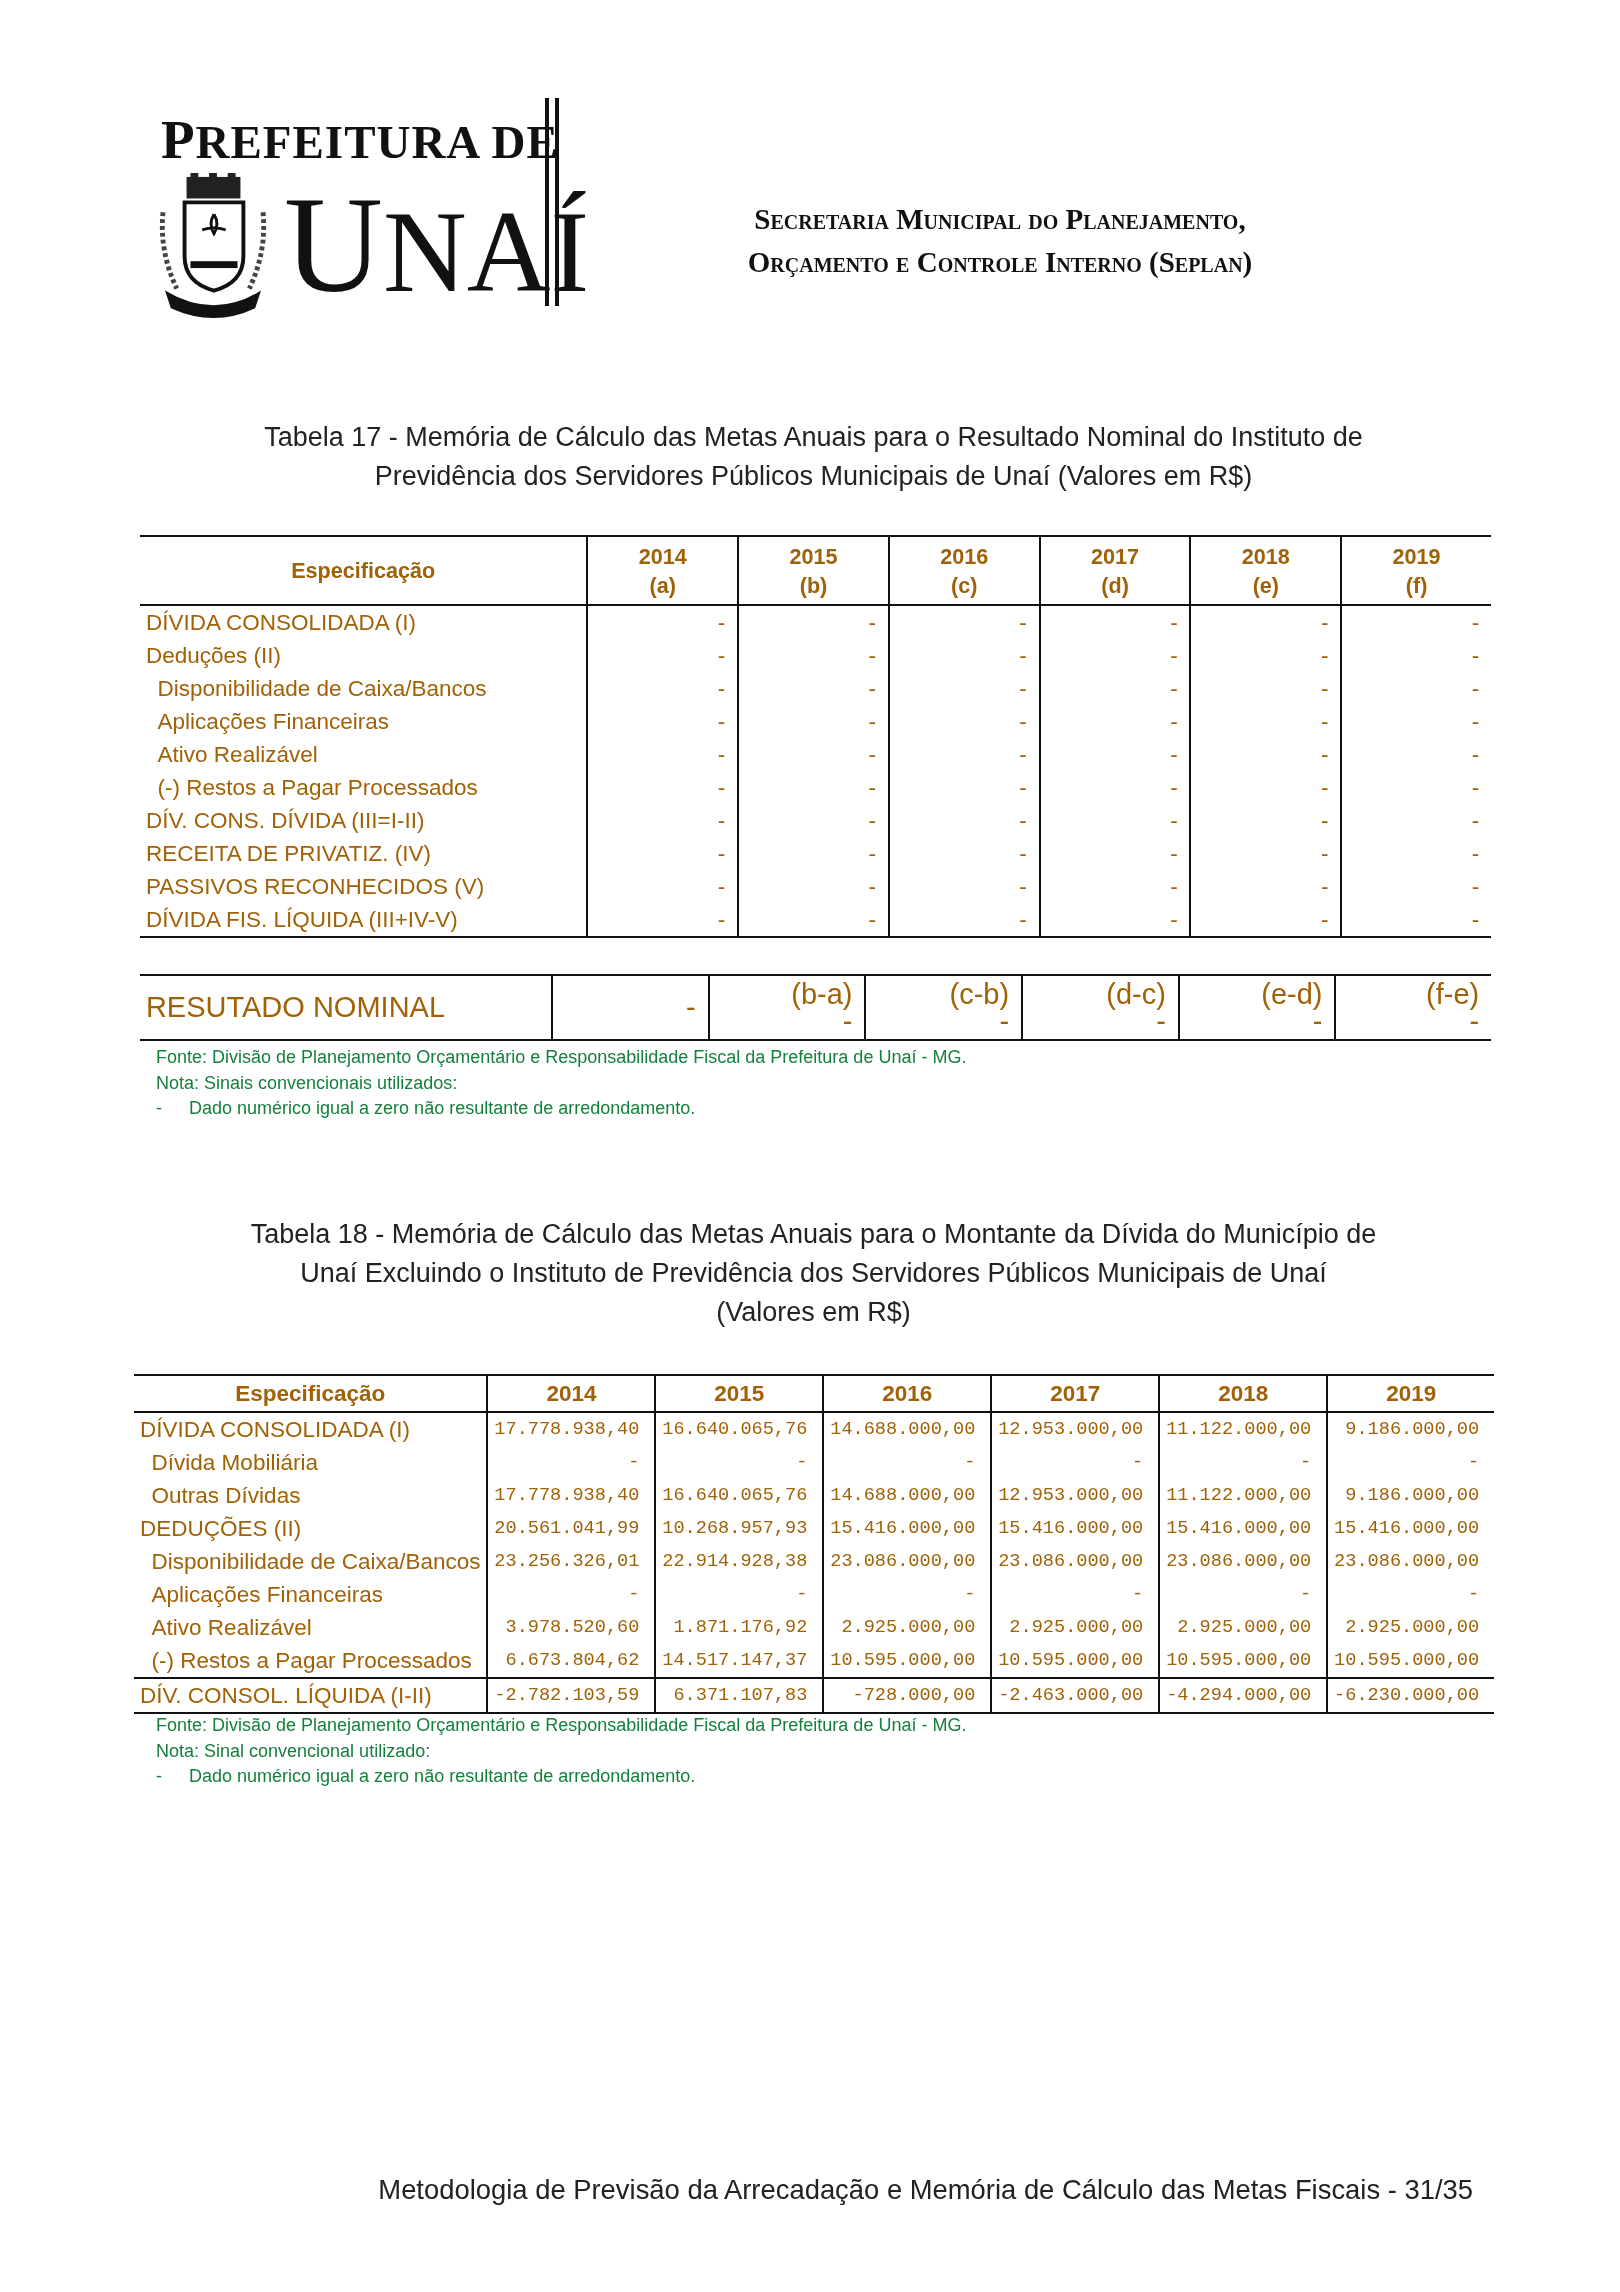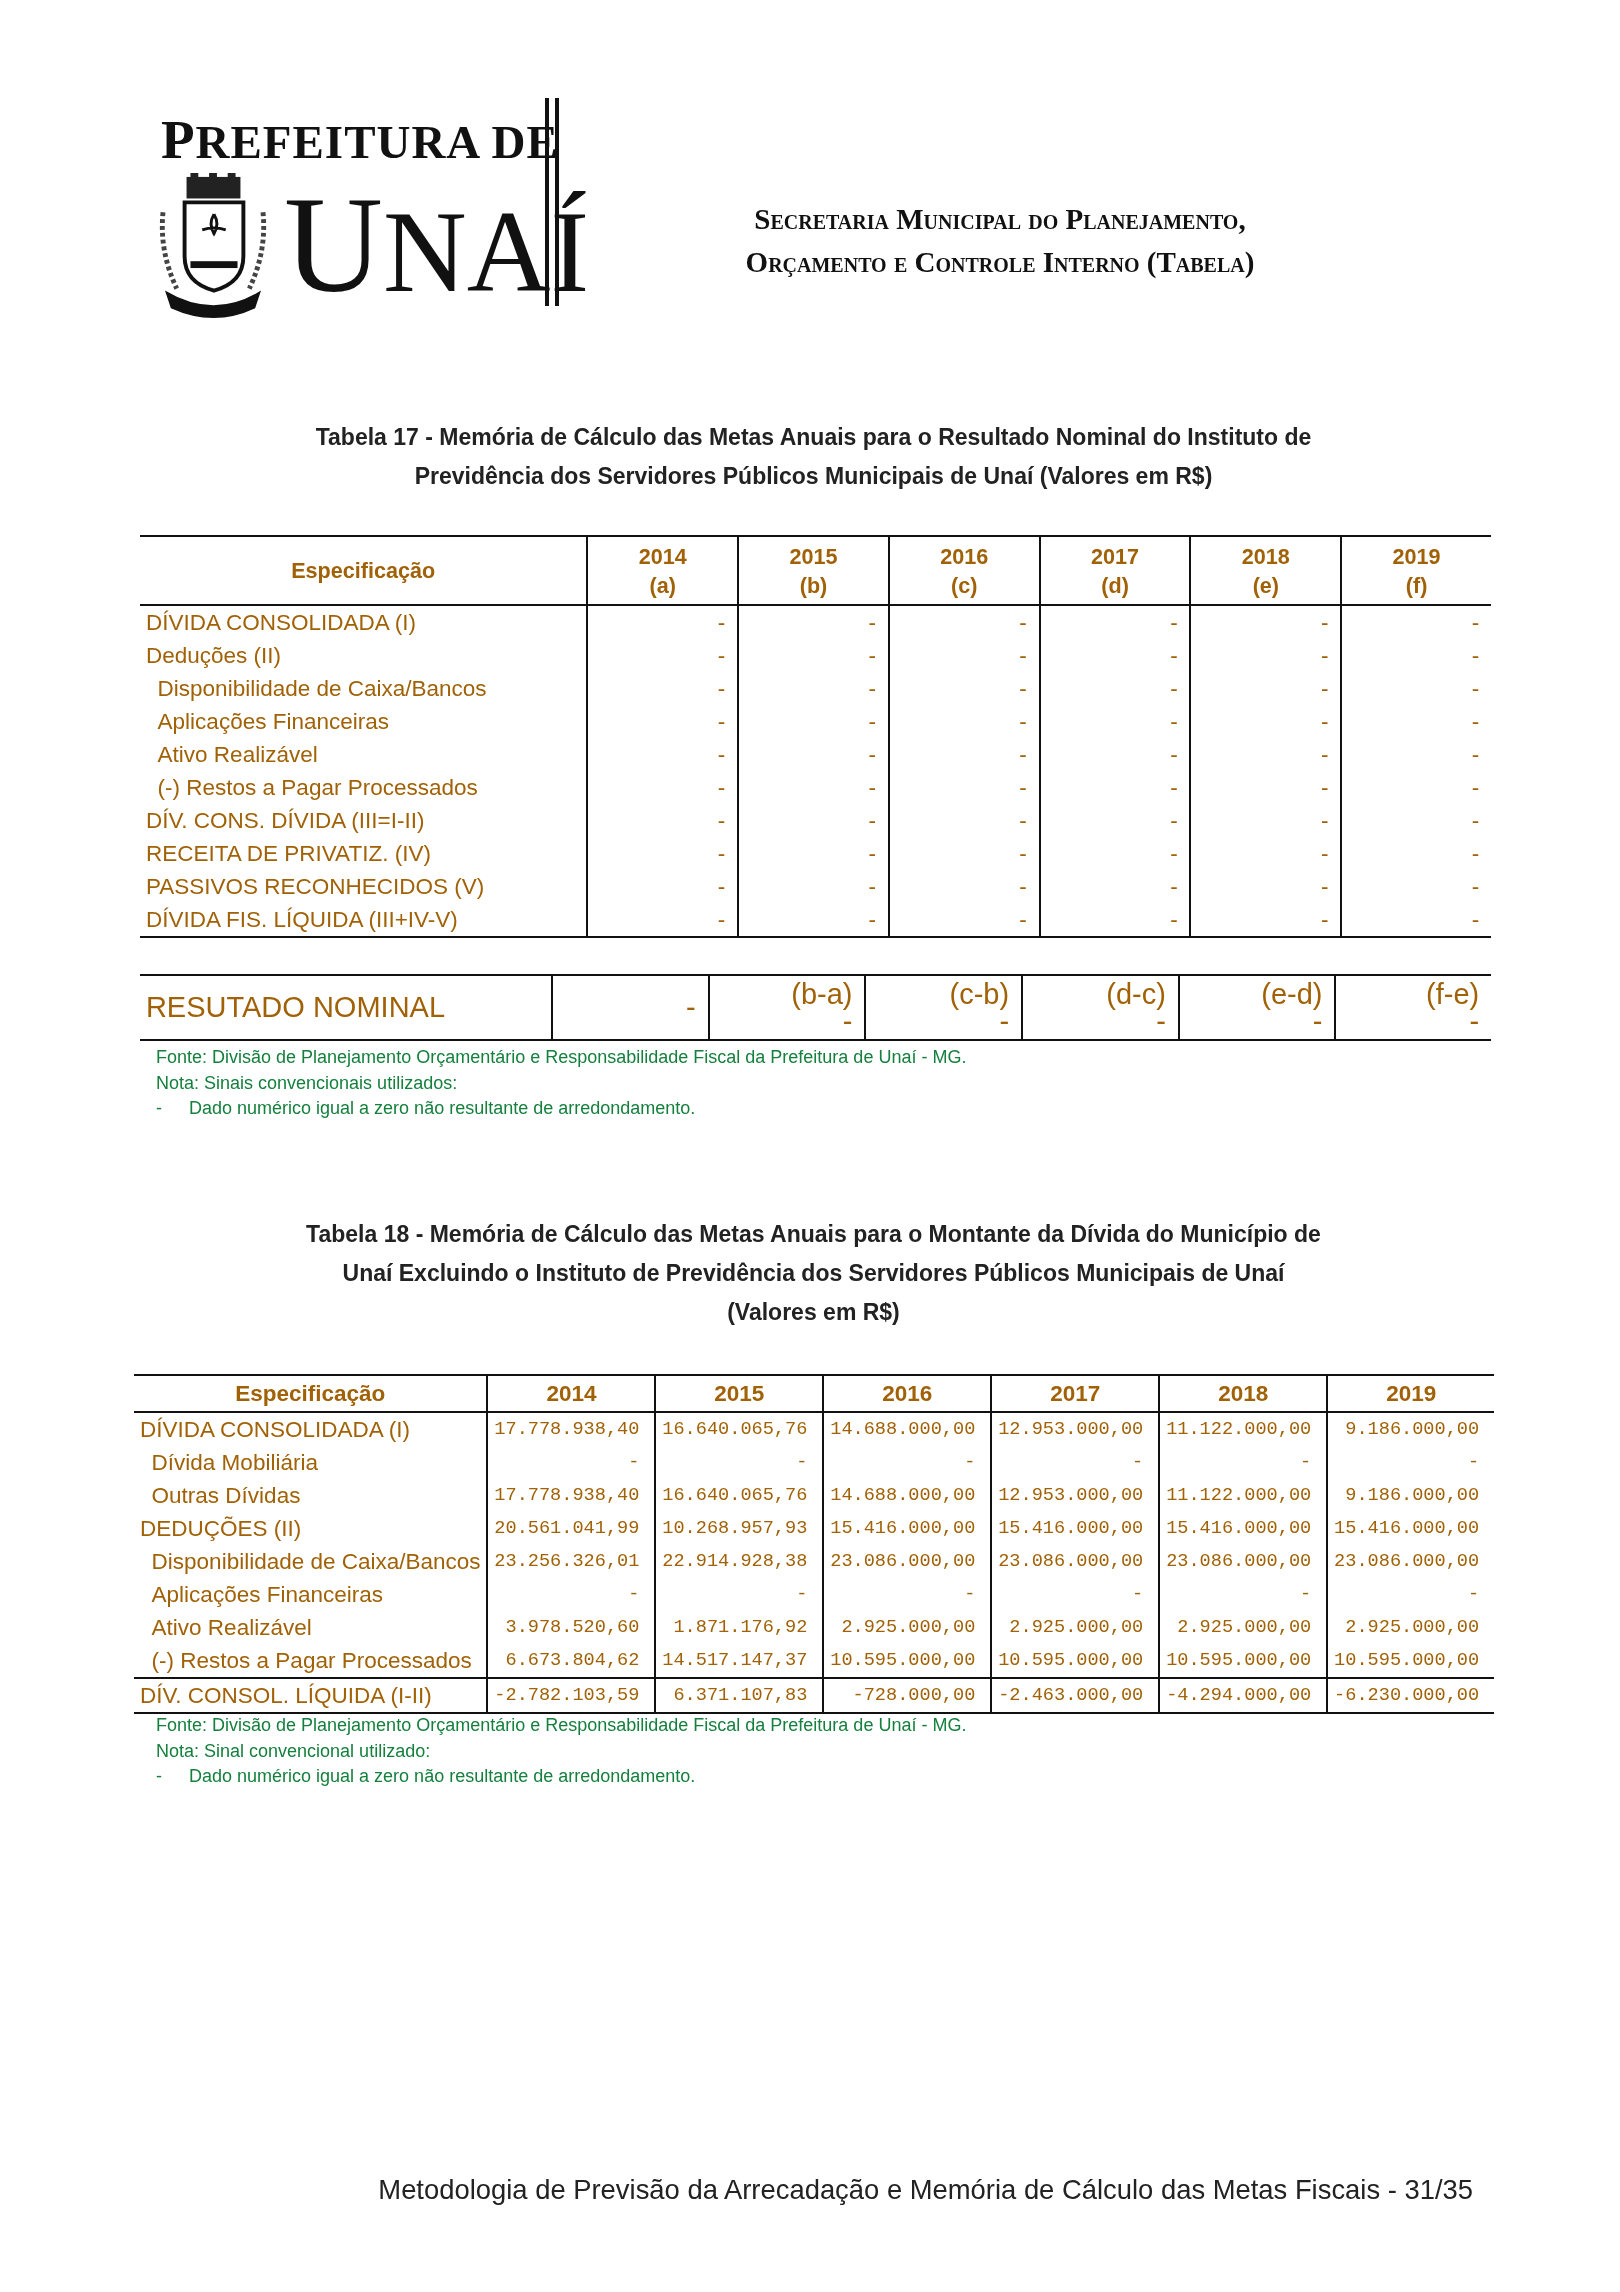--- a/index.html
+++ b/index.html
@@ -9,21 +9,21 @@
   .logo-block { position: absolute; left: 157px; top: 108px; width: 353px; height: 216px; }
   .pref-line { position: absolute; left: 3.9px; top: 0; font-family: "Liberation Serif", serif; font-weight: bold; font-size: 47px; letter-spacing: 1px; white-space: nowrap; }
   .pref-line .big { font-size: 55px; }
   .crest { position: absolute; left: 0; top: 65px; width: 113px; height: 147px; }
   .unai-word { position: absolute; left: 127px; top: 69px; font-family: "Liberation Serif", serif; font-weight: normal; font-size: 116px; line-height: 1; white-space: nowrap; }
   .unai-word .big { font-size: 137px; }
   .divider-bars { position: absolute; left: 545px; top: 98px; width: 13.7px; height: 208px; border-left: 4.9px solid #111; border-right: 4.9px solid #111; box-sizing: border-box; }
   .secretaria { position: absolute; left: 608px; top: 162px; width: 784px; text-align: center; font-family: "Liberation Serif", serif; font-weight: bold; font-size: 29px; line-height: 43px; font-variant: small-caps; margin-top: 36px; }
   .dept { position: absolute; right: 147px; top: 309px; text-align: right; font-family: "Liberation Serif", serif; font-weight: bold; font-size: 29px; line-height: 41px; white-space: nowrap; }
 
-  .caption { position: absolute; left: 137px; width: 1353px; text-align: center; font-family: "Liberation Sans", sans-serif; font-size: 23px; line-height: 39px; color: #222; font-weight: bold; }
+  .caption { position: absolute; left: 137px; width: 1353px; text-align: center; font-family: "Liberation Sans", sans-serif; font-size: 27px; line-height: 39px; color: #222; }
 
   table.fin { position: absolute; border-collapse: collapse; font-family: "Liberation Sans", sans-serif; color: #a16207; }
   table.fin td, table.fin th { padding: 0 5.9px; white-space: nowrap; }
 
   
   #t17 { left: 140px; top: 535px; width: 1351px; font-size: 22.5px; }
   #t17 thead tr th { border-top: 2.9px solid #111; border-bottom: 2.9px solid #111; height: 67px; font-weight: bold; font-size: 21.6px; line-height: 29px; }
   #t17 thead th.yr { border-left: 2px solid #111; text-align: center; width: 137px; }
   #t17 tbody td { height: 33px; line-height: 33px; }
   #t17 tbody td.num { border-left: 2px solid #111; text-align: right; padding-right: 11.8px; }
@@ -66,21 +66,21 @@
       <path d="M58 42 q-6 10 0 20 q6 -10 0 -20 M46 58 q12 -4 24 0" fill="none" stroke="#111" stroke-width="3"></path>
       <rect x="34" y="90" width="48" height="7" fill="#111"></rect>
       <path d="M6 40 Q2 80 20 118 M108 40 Q112 80 94 118" fill="none" stroke="#444" stroke-width="5" stroke-dasharray="4 3"></path>
       <path d="M8 120 Q58 150 106 120 L100 138 Q58 158 14 138 Z" fill="#111"></path>
     </svg>
     <div class="unai-word"><span class="big">U</span><span>NAÍ</span></div>
   </div>
   <div class="divider-bars"></div>
   <div class="secretaria">
     <div>Secretaria Municipal do Planejamento,</div>
-    <div>Orçamento e Controle Interno (Tabela)</div>
+    <div>Orçamento e Controle Interno (Seplan)</div>
   </div>
 </div>
 
 <div class="caption" style="top:418px;">
   <div>Tabela 17 - Memória de Cálculo das Metas Anuais para o Resultado Nominal do Instituto de</div>
   <div>Previdência dos Servidores Públicos Municipais de Unaí (Valores em R$)</div>
 </div>
 
 <table class="fin" id="t17">
   <thead>

